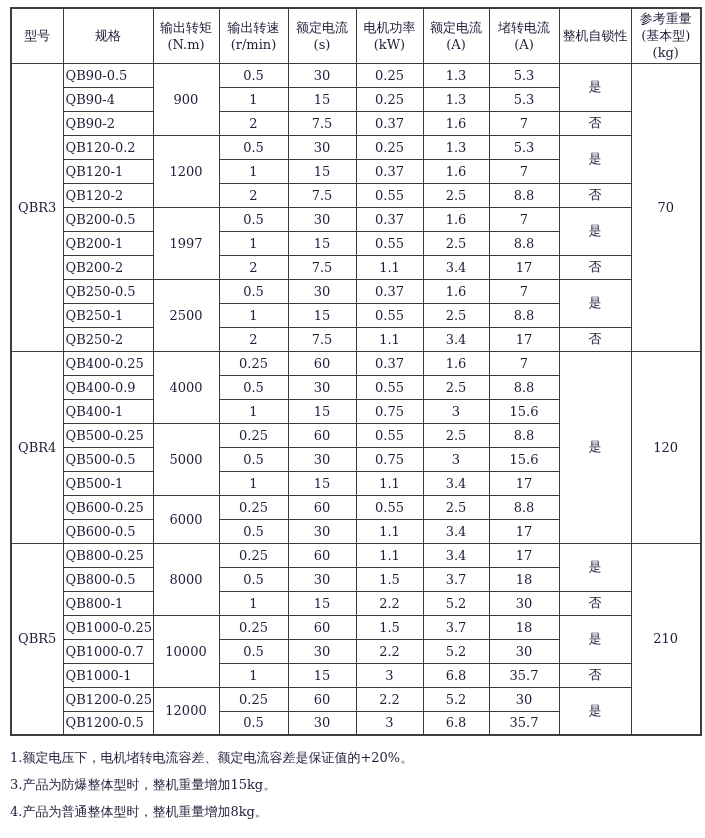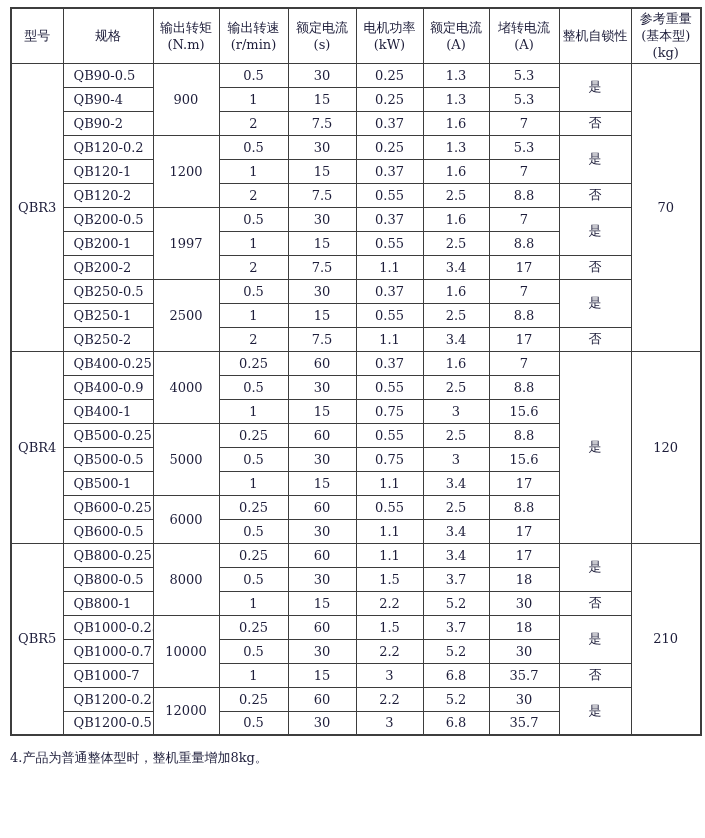--- a/index.html
+++ b/index.html
@@ -34,21 +34,21 @@
     font-size: 13px;
     padding: 0;
     overflow: hidden;
     white-space: nowrap;
   }
   table.spec thead tr { height: 55px; }
   table.spec tbody tr { height: 24px; }
   table.spec th div { line-height: 17px; }
   table.spec td.left {
     text-align: left;
-    padding-left: 10px;
+    padding-left: 2px;
   }
   .notes {
     position: absolute;
     left: 10px;
     top: 740px;
     width: 690px;
     font-size: 13px;
     color: #1d1d3a;
   }
   .notes .note-line {
@@ -337,21 +337,21 @@
         </tr>
         <tr>
           <td class="left">QB1000-0.7</td>
           <td>0.5</td>
           <td>30</td>
           <td>2.2</td>
           <td>5.2</td>
           <td>30</td>
         </tr>
         <tr>
-          <td class="left">QB1000-7</td>
+          <td class="left">QB1000-1</td>
           <td>1</td>
           <td>15</td>
           <td>3</td>
           <td>6.8</td>
           <td>35.7</td>
           <td>否</td>
         </tr>
         <tr>
           <td class="left">QB1200-0.25</td>
           <td rowspan="2">12000</td>
@@ -366,15 +366,17 @@
           <td class="left">QB1200-0.5</td>
           <td>0.5</td>
           <td>30</td>
           <td>3</td>
           <td>6.8</td>
           <td>35.7</td>
         </tr>
       </tbody>
   </table>
   <div class="notes">
+      <div class="note-line">1.额定电压下，电机堵转电流容差、额定电流容差是保证值的+20%。</div>
+      <div class="note-line">3.产品为防爆整体型时，整机重量增加15kg。</div>
       <div class="note-line">4.产品为普通整体型时，整机重量增加8kg。</div>
     </div>
 </div>
 
 </body></html>

